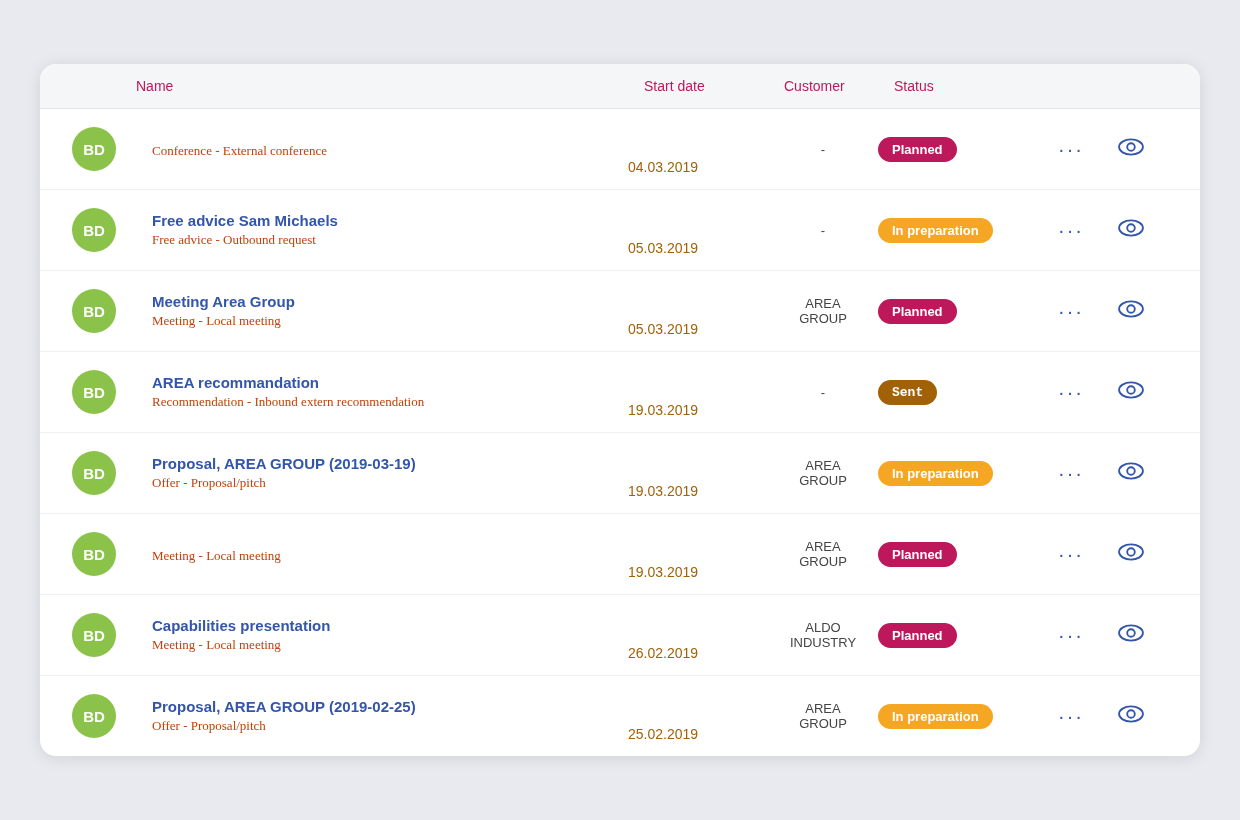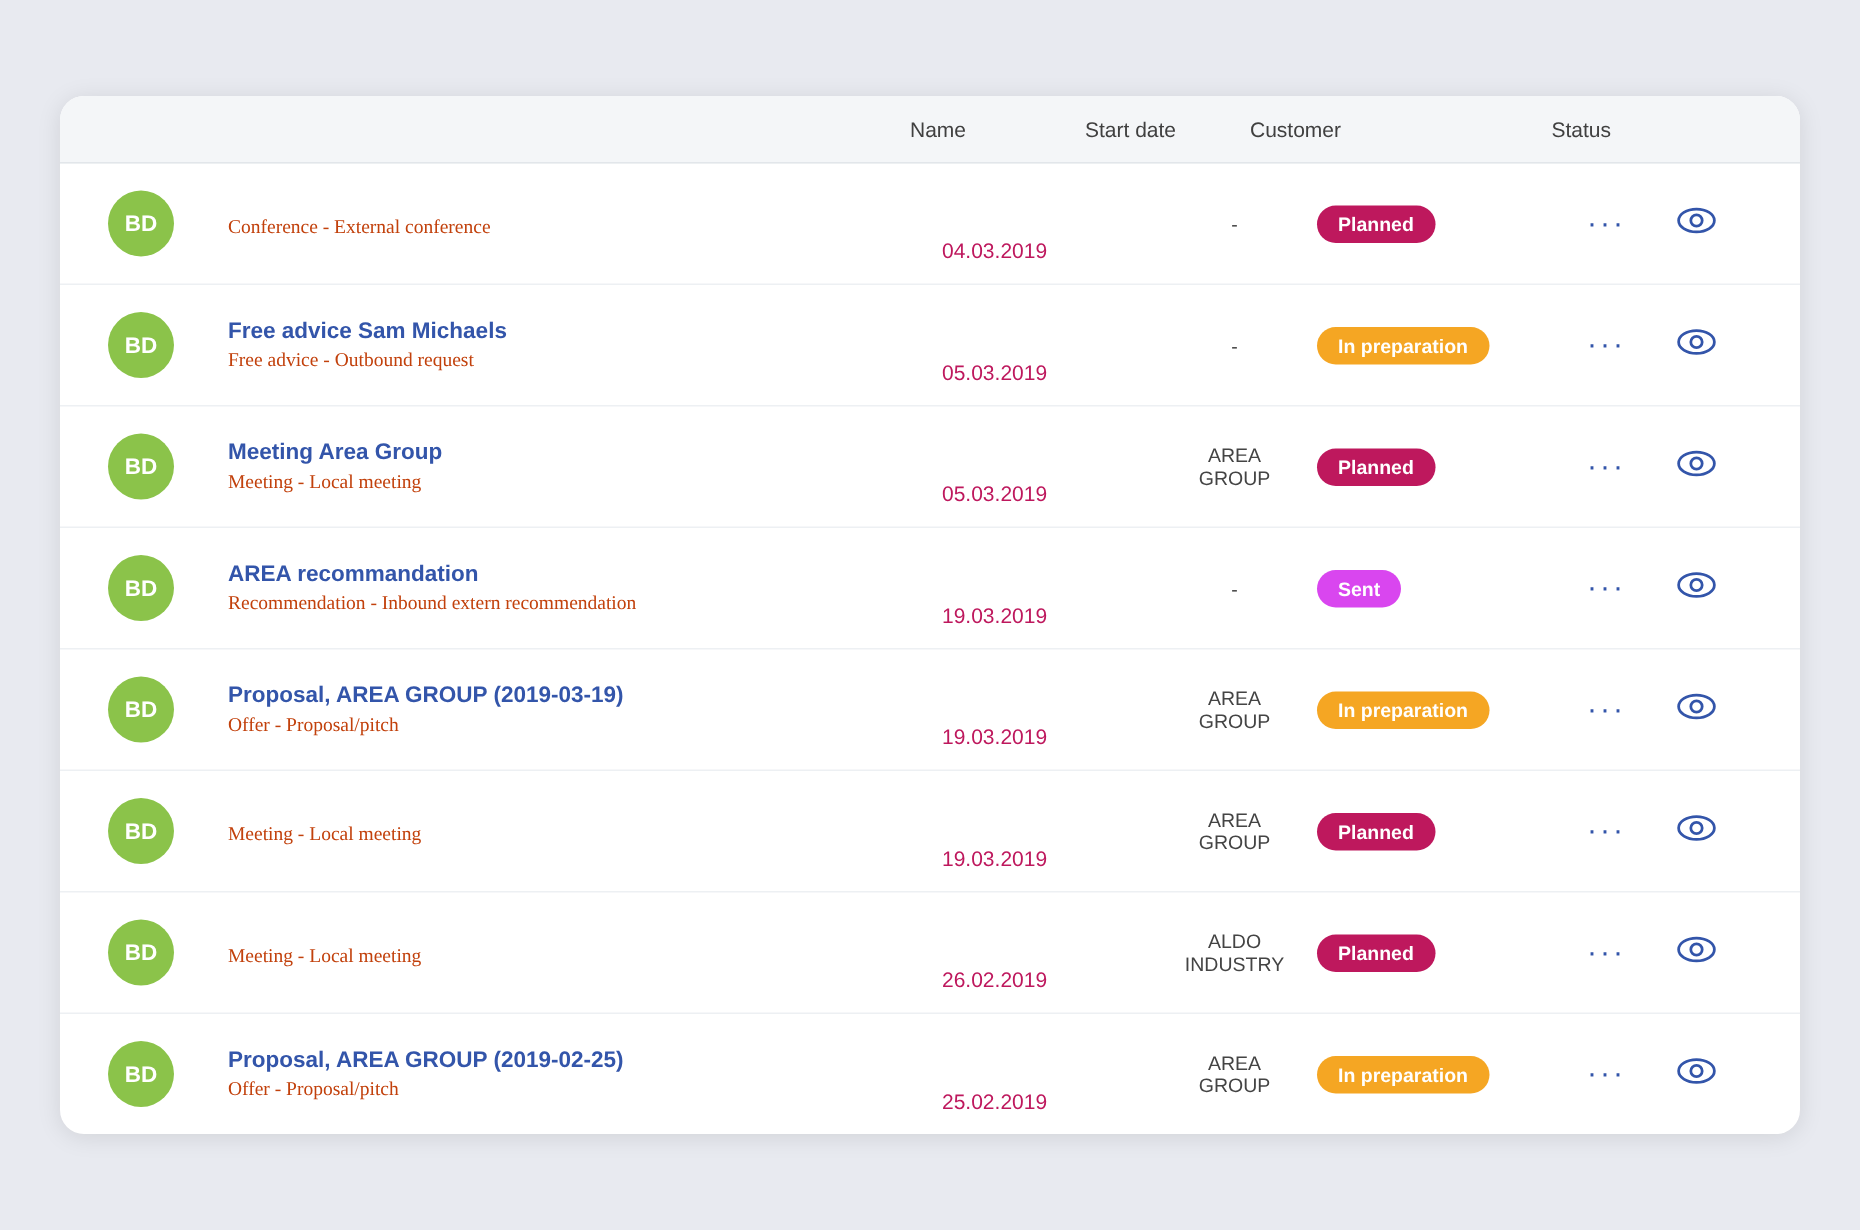--- a/index.html
+++ b/index.html
@@ -21,23 +21,22 @@
     }
     .table-header {
       display: grid;
       grid-template-columns: 80px 1fr 140px 110px 180px 60px 50px;
       background: #f4f6f8;
       padding: 14px 16px;
       border-bottom: 1px solid #e2e6ea;
     }
     .table-header .col-label {
       font-size: 14px;
-      color: #404040;
+      color: #be185d;
       font-weight: 500;
-      text-align: right;
     }
     .table-row {
       display: grid;
       grid-template-columns: 80px 1fr 140px 110px 180px 60px 50px;
       padding: 14px 32px;
       border-bottom: 1px solid #edf0f3;
       align-items: center;
     }
     .table-row:last-child {
       border-bottom: none;
@@ -62,21 +61,21 @@
       cursor: pointer;
     }
     .item-sub {
       font-size: 13px;
       color: #c2410c;
       margin-top: 3px;
       font-family: Liberation Serif, serif;
     }
     .col-date {
       font-size: 14px;
-      color: #be185d;
+      color: #a16207;
       margin-top: 36px;
     }
     .col-customer {
       font-size: 13px;
       color: #444;
       font-weight: 500;
       text-align: center;
     }
     .badge {
       display: inline-block;
@@ -88,22 +87,23 @@
     }
     .badge-planned {
       background: #be185d;
       color: #fff;
     }
     .badge-inprep {
       background: #f5a623;
       color: #fff;
     }
     .badge-sent {
-      background: #d946ef;
-      color: #fff;
+      background: #a16207;
+      color: #fff;
+      font-family: Liberation Mono, monospace;
     }
     .action-dots {
       color: #3355aa;
       font-size: 20px;
       letter-spacing: 2px;
       cursor: pointer;
       user-select: none;
     }
     .action-eye {
       cursor: pointer;
@@ -238,20 +238,21 @@
     <div class="action-eye"><svg class="eye-icon" viewBox="0 0 24 16" fill="none" xmlns="http://www.w3.org/2000/svg">
     <ellipse cx="12" cy="8" rx="11" ry="7" stroke="#3355aa" stroke-width="1.7" fill="none"></ellipse>
     <circle cx="12" cy="8" r="3.5" stroke="#3355aa" stroke-width="1.7" fill="none"></circle>
   </svg></div>
   </div>
       <div class="table-row">
     <div>
       <div class="avatar">BD</div>
     </div>
     <div>
+      <div class="item-name">Capabilities presentation</div>
       <div class="item-sub">Meeting - Local meeting</div>
     </div>
     <div class="col-date">26.02.2019</div>
     <div class="col-customer">ALDO<br>INDUSTRY</div>
     <div>
       <span class="badge badge-planned">Planned</span>
     </div>
     <div class="action-dots" title="More actions">···</div>
     <div class="action-eye"><svg class="eye-icon" viewBox="0 0 24 16" fill="none" xmlns="http://www.w3.org/2000/svg">
     <ellipse cx="12" cy="8" rx="11" ry="7" stroke="#3355aa" stroke-width="1.7" fill="none"></ellipse>

